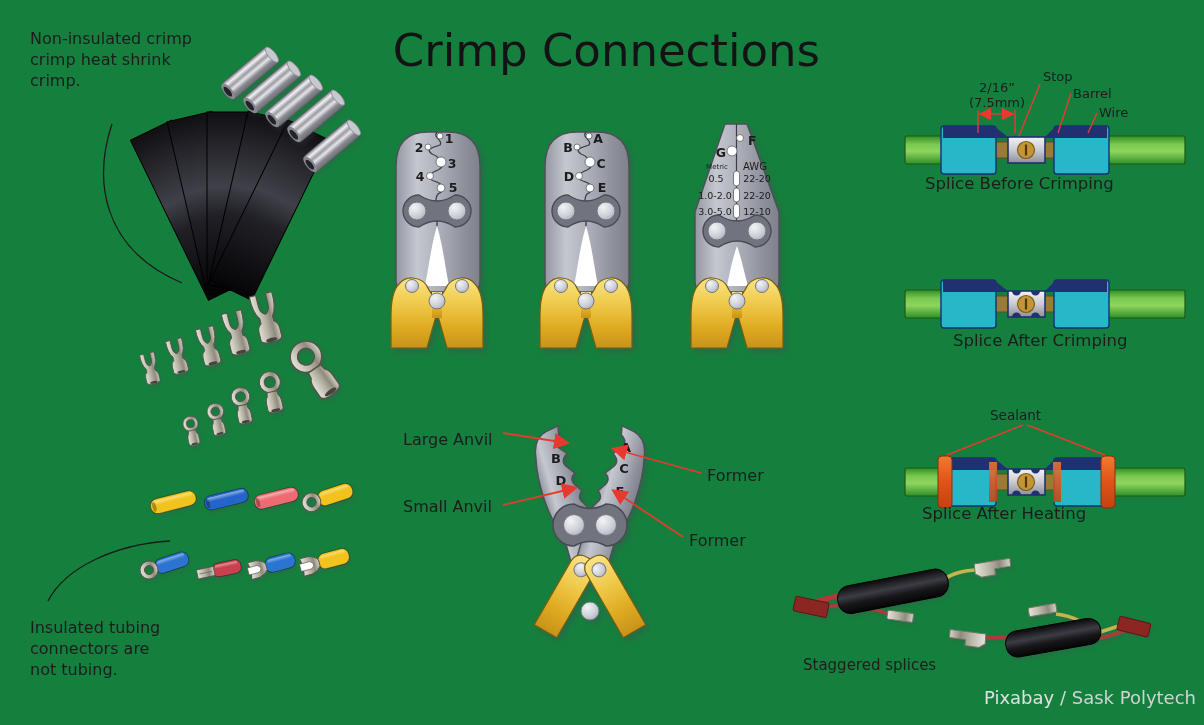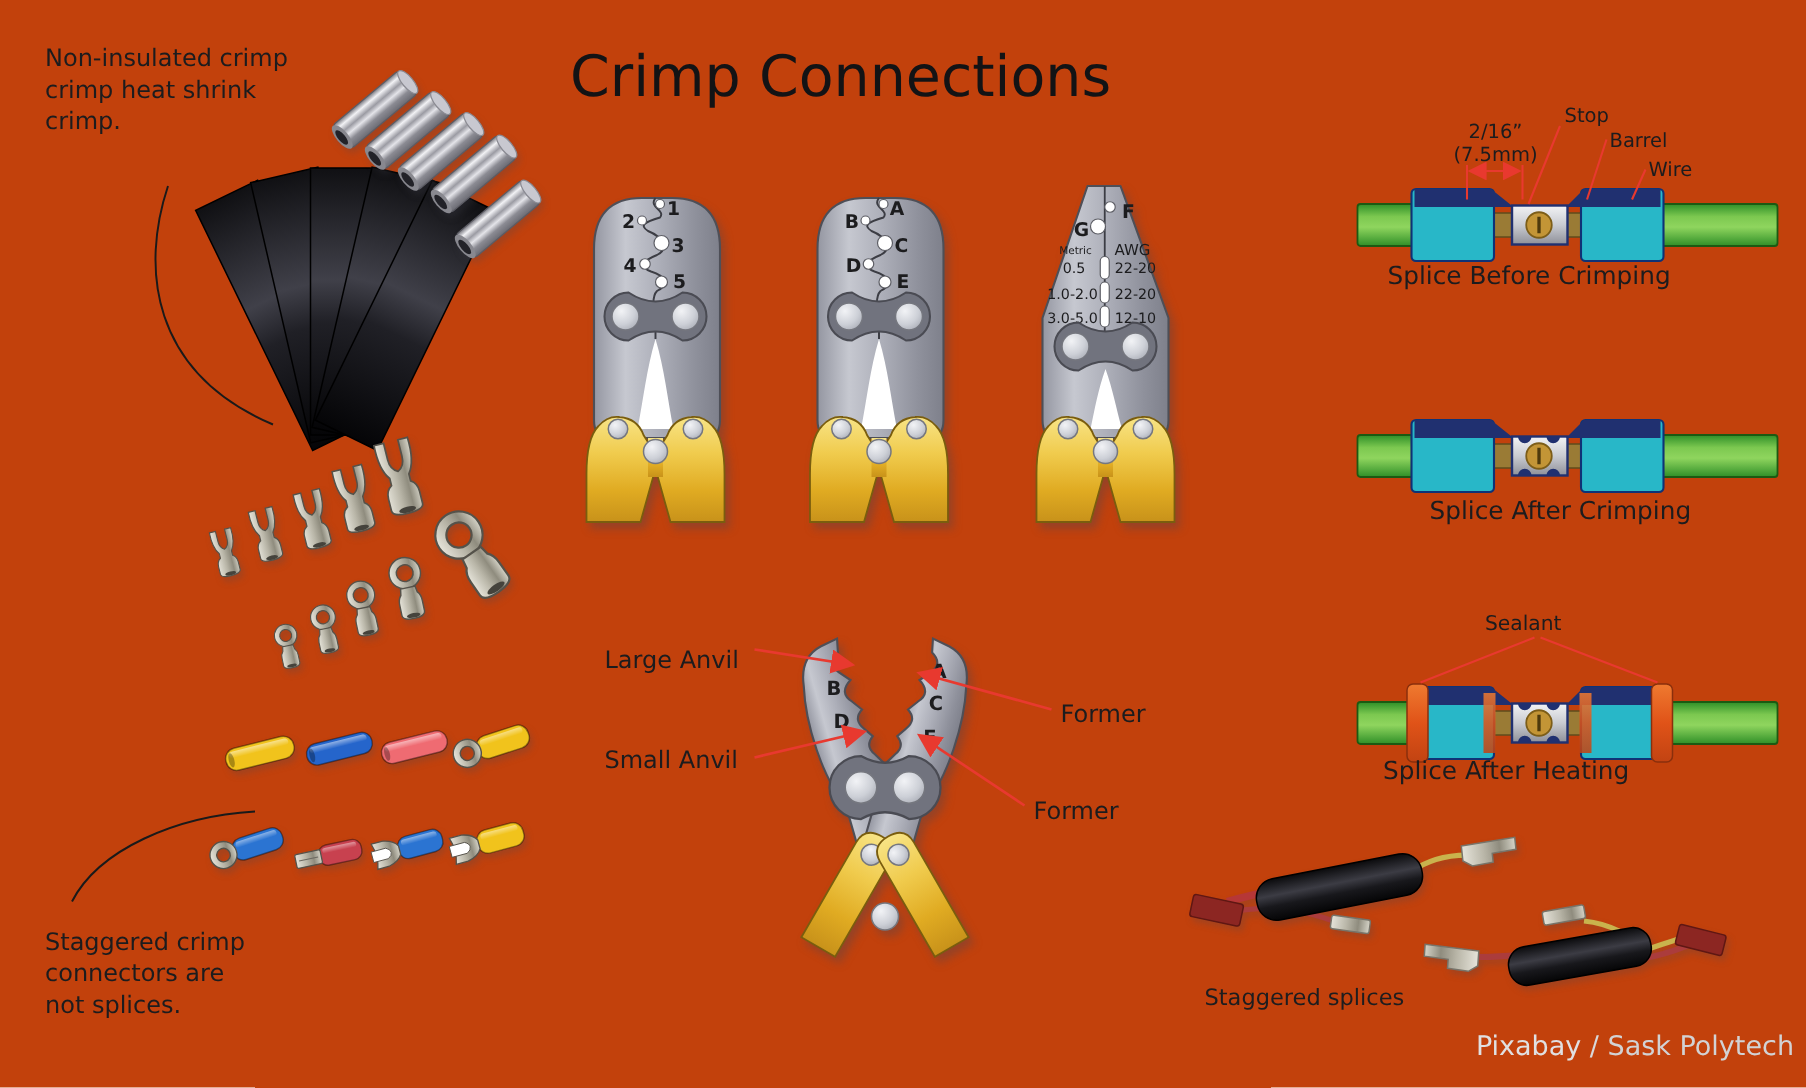--- a/index.html
+++ b/index.html
@@ -1,20 +1,20 @@
 <!DOCTYPE html>
 <html><head>
 <meta charset="utf-8">
 <style>
   html,body{margin:0;padding:0;background:#fff;}
-  #stage{position:relative;width:1204px;height:725px;background:#c2410c;overflow:hidden;
+  #stage{position:relative;width:1204px;height:725px;background:#15803d;overflow:hidden;
          font-family:"DejaVu Sans","Liberation Sans",sans-serif;color:#1d1d1f;}
   .abs{position:absolute;}
   .note{font-size:16px;line-height:21px;color:#1c1c1e;}
-  #title{left:380px;top:26px;width:440px;text-align:left;font-size:38px;line-height:50px;color:#131315;}
+  #title{left:380px;top:26px;width:440px;text-align:right;font-size:45px;line-height:50px;color:#131315;}
   .caption{font-size:15px;color:#1d1d1f;}
   svg{display:block;}
   svg text{font-family:"DejaVu Sans","Liberation Sans",sans-serif;fill:#1c1c1e;}
   .tool-shadow{filter:drop-shadow(3px 4px 3px rgba(70,70,85,.35));}
   .soft-shadow{filter:drop-shadow(2px 3px 2px rgba(70,70,85,.25));}
   #attribution{left:960px;top:687px;width:236px;text-align:right;font-size:18px;}
   #attribution .src{color:#e0e0e2;}
   #attribution .sep{color:#d8d8da;}
   #attribution .auth{color:#d2d2d4;}
 </style>
@@ -208,23 +208,23 @@
       <g transform="translate(245,562) rotate(-15) scale(0.72)" style="color:#2b74d2">
           <use href="#g-ifork"></use>
         </g>
       <g transform="translate(297,558) rotate(-15) scale(0.75)" style="color:#f1c31c">
           <use href="#g-ifork"></use>
         </g>
     </g>
   </svg>
 
   <div class="abs note" style="left:30px;top:617px;">
-    <div>Staggered crimp</div>
+    <div>Insulated tubing</div>
     <div>connectors are</div>
-    <div>not splices.</div>
+    <div>not tubing.</div>
   </div>
 
   <div class="abs" id="title">Crimp Connections</div>
 
   <svg class="abs tool-shadow" style="left:388px;top:120px;" width="100" height="235" viewBox="0 0 100 235">
     <path d="M40,12 L60,12 Q92,12 92,46 L92,160 Q92,172 82,172 L18,172 Q8,172 8,160 L8,46 Q8,12 40,12 Z" fill="url(#gradHead)" stroke="#4e4f57" stroke-width="1.4"></path>
     <path d="M49,12 C44,18 56,20 52,25 C42,28 38,30 44,34 C54,38 58,46 50,50 C40,54 38,58 46,61 C56,64 58,70 50,74 C46,78 48,88 49,95 L49,106" fill="none" stroke="#3c3d44" stroke-width="1.3"></path>
     <g fill="#ffffff" stroke="#5e5f66" stroke-width=".8">
       <circle cx="52" cy="16" r="3"></circle>
         <circle cx="40" cy="27" r="3"></circle>

